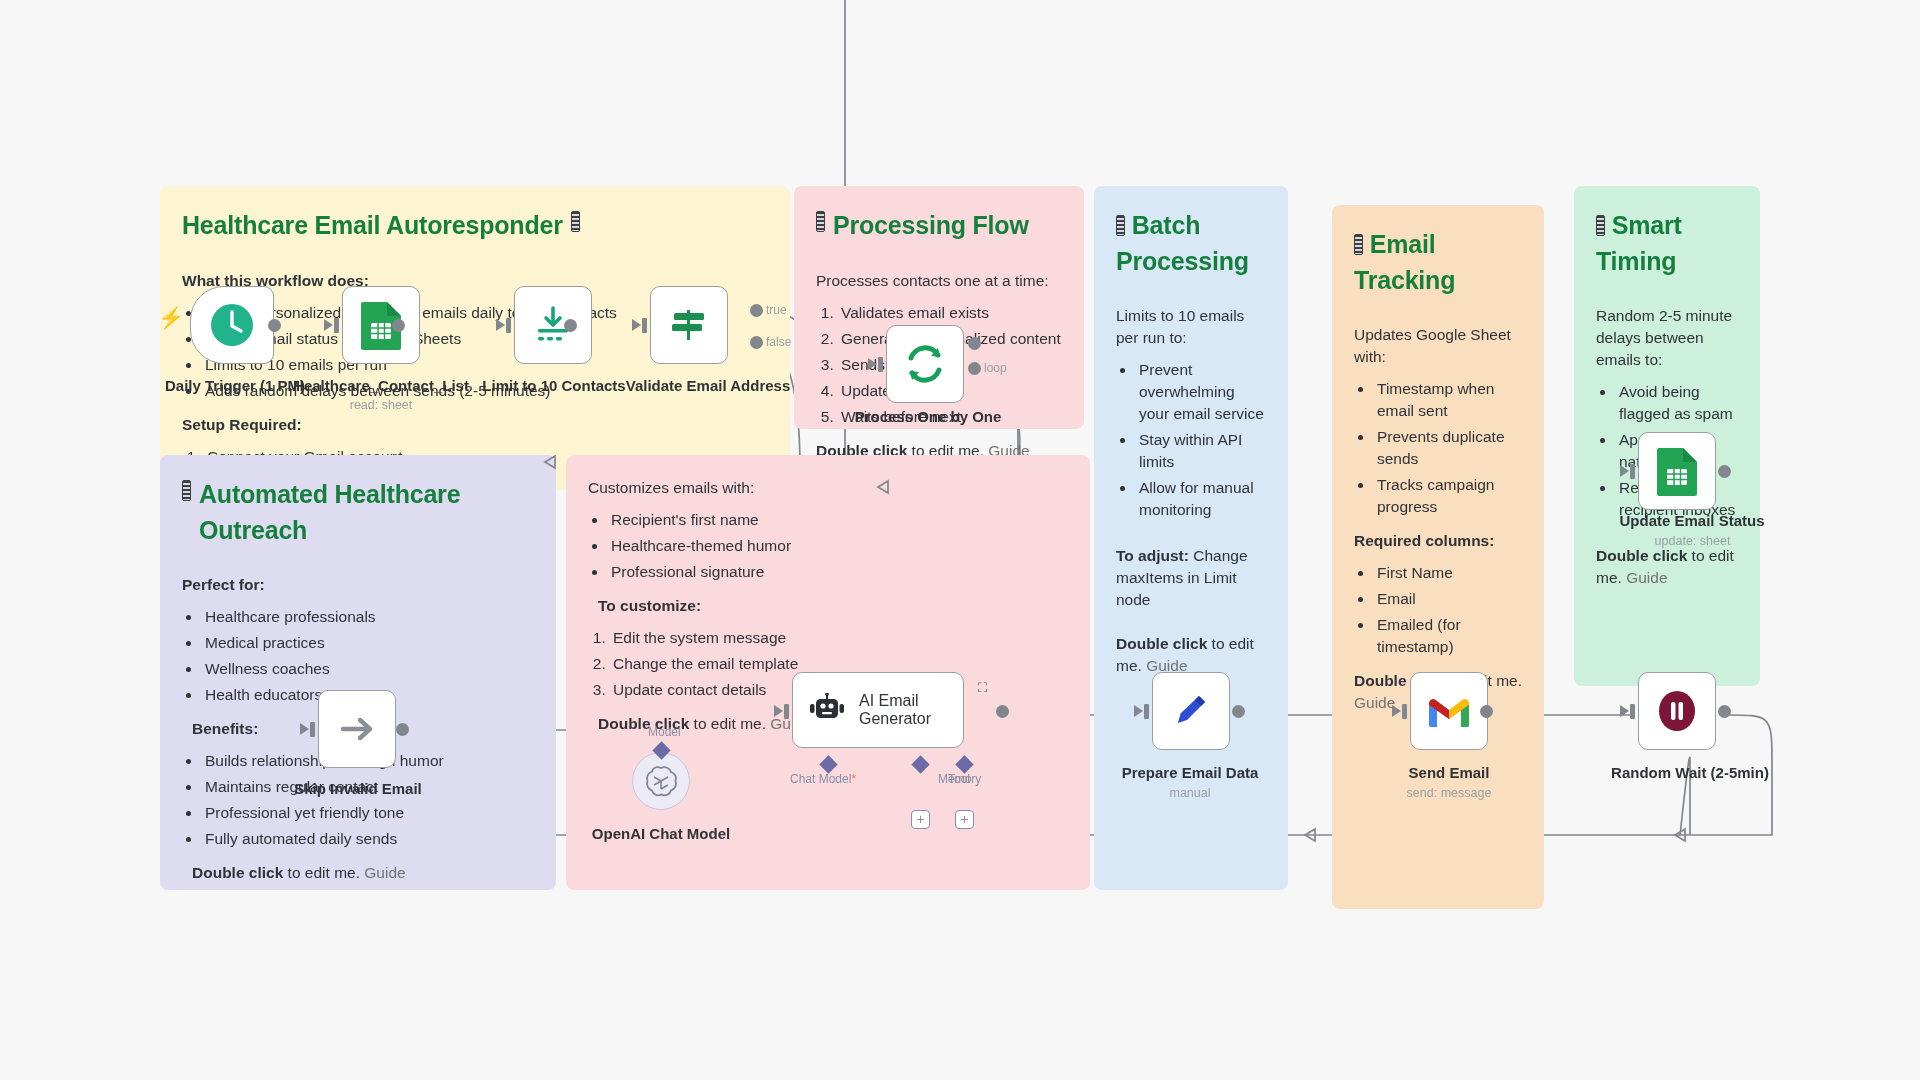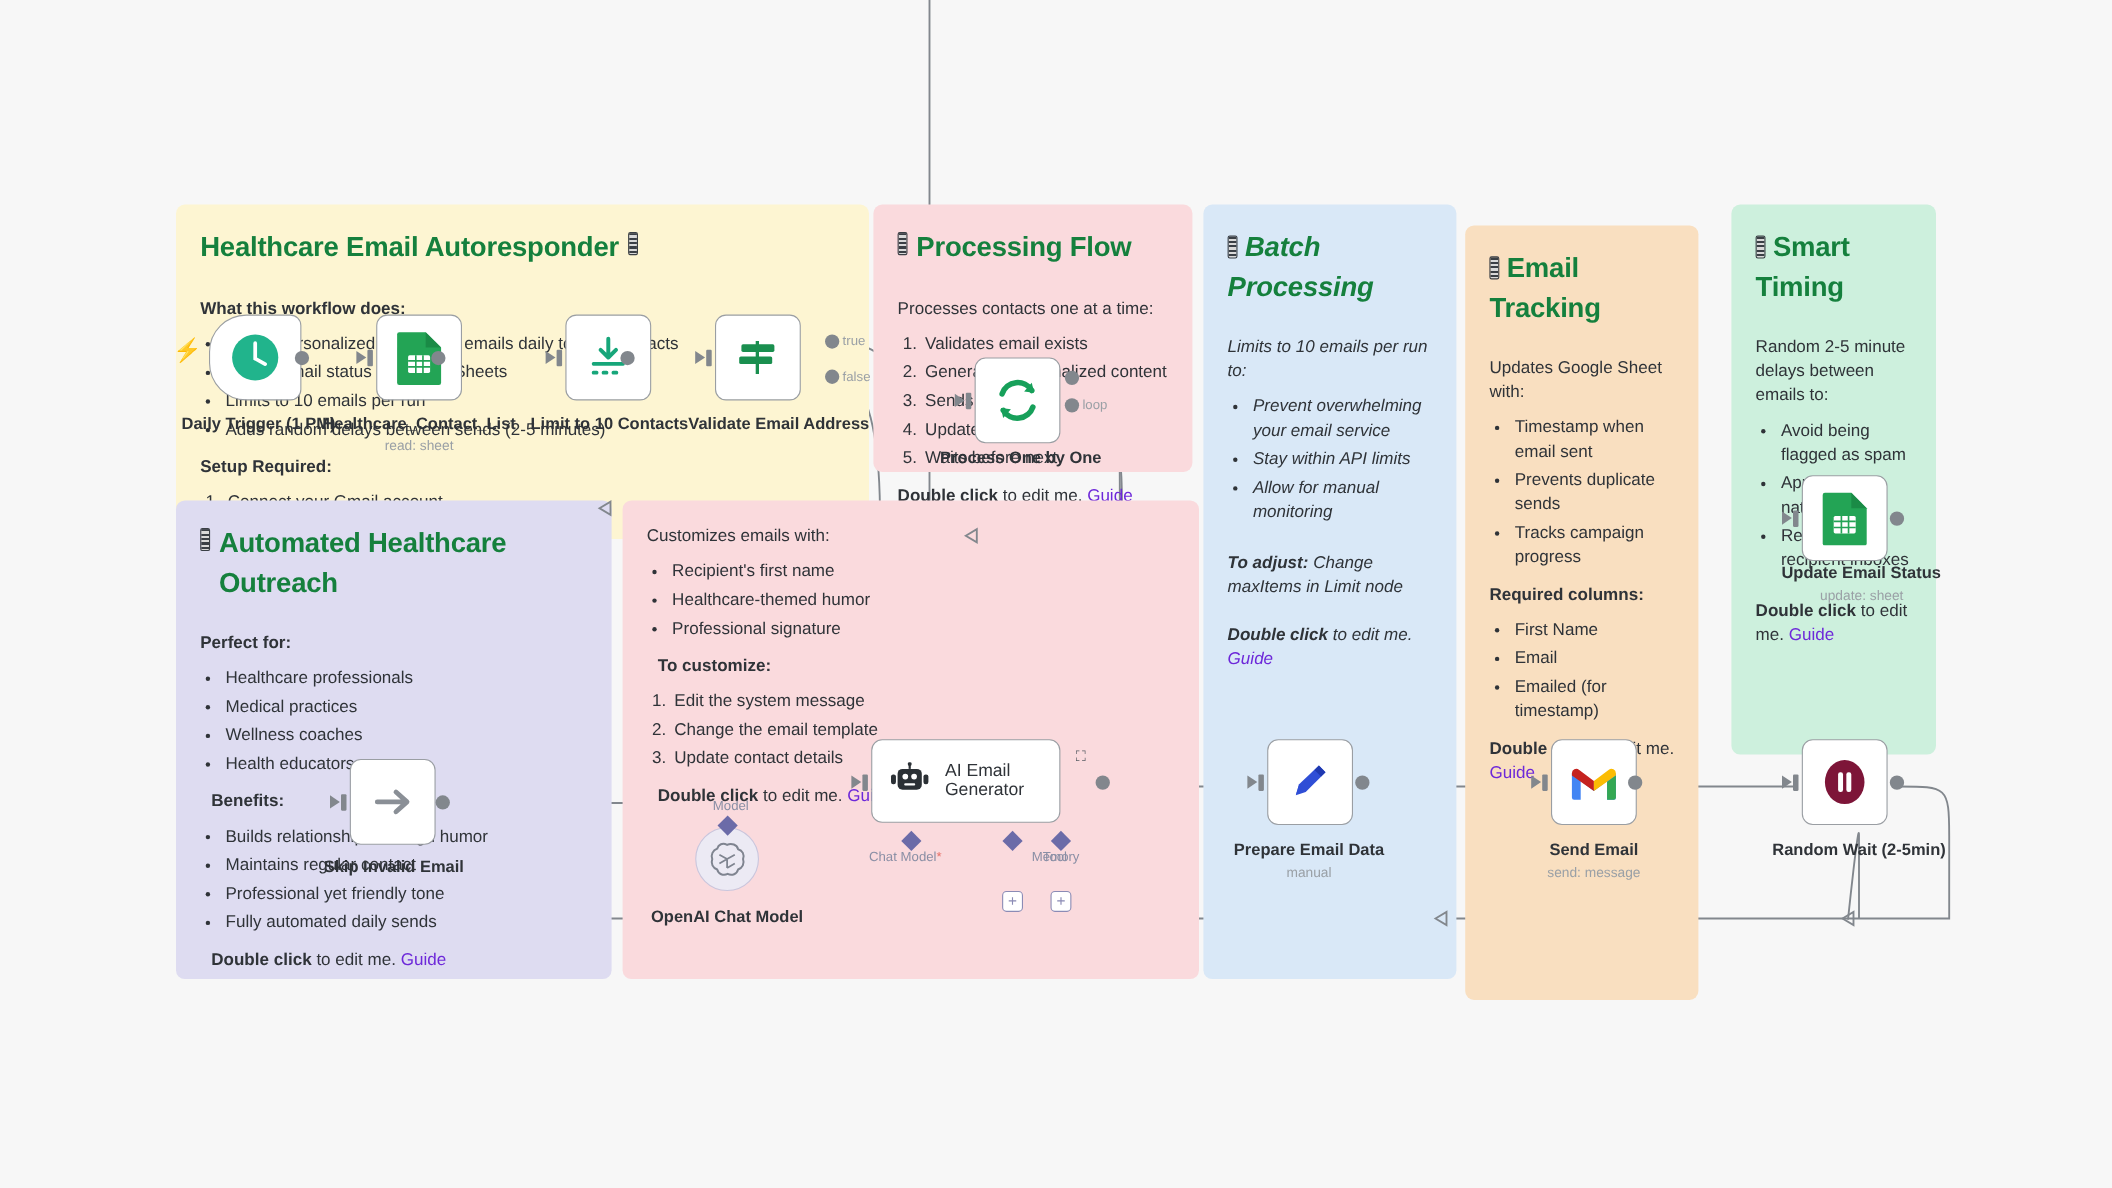--- a/index.html
+++ b/index.html
@@ -40,21 +40,21 @@
     border-radius: 2px;
     vertical-align: -2px;
     flex: none;
     margin-top: 3px;
   }
   .sticky p { margin-bottom: 10px; }
   .sticky ul { margin: 0 0 12px 20px; }
   .sticky ol { margin: 0 0 12px 22px; }
   .sticky li { margin-bottom: 4px; padding-left: 3px; }
   .sticky b, .sticky strong { font-weight: 700; }
-  .guide { color: #6d28d9; }
+  .guide { color: #737373; }
   .spacer { height: 12px; }
 
   
   .sticky-yellow { background: #fdf5d2; }
   .sticky-pink   { background: #fadadd; }
   .sticky-blue   { background: #d9e8f7; }
   .sticky-orange { background: #f9dfc0; }
   .sticky-green  { background: #cdf0dd; }
   .sticky-purple { background: #dedcf1; }
 
@@ -235,21 +235,21 @@
       <li>Generates personalized content</li>
       <li>Sends email</li>
       <li>Updates tracking</li>
       <li>Waits before next</li>
     </ol>
     <p>
       <b>Double click</b><span> to edit me. </span><span class="guide">Guide</span>
     </p>
   </div>
 
-  <div class="sticky sticky-blue" style="left:1094px; top:186px; width:230px; height:704px;font-style:italic;">
+  <div class="sticky sticky-blue" style="left:1094px; top:186px; width:194px; height:704px;">
     <h2 class="trail">
       <span class="note-ico"></span>
       <span>Batch Processing</span>
     </h2>
     <p>Limits to 10 emails per run to:</p>
     <ul>
       <li>Prevent overwhelming your email service</li>
       <li>Stay within API limits</li>
       <li>Allow for manual monitoring</li>
     </ul>

